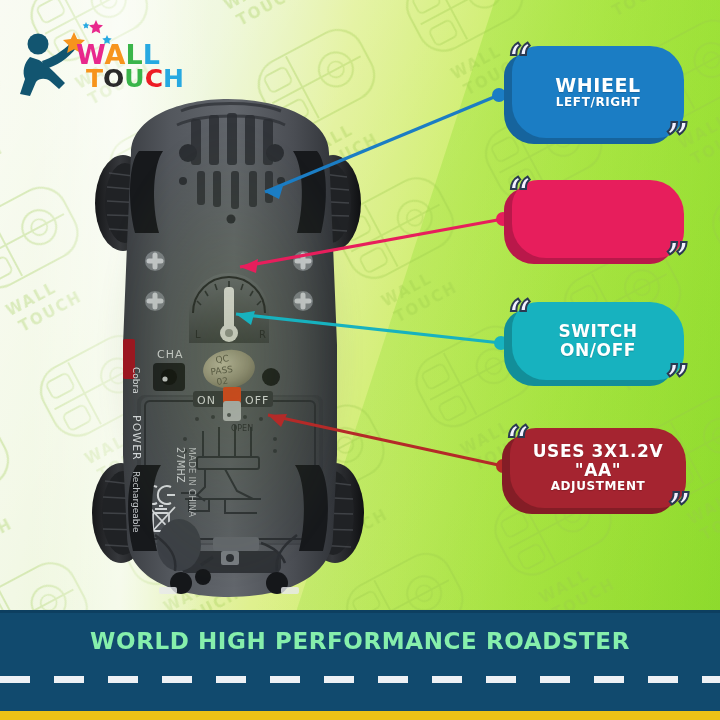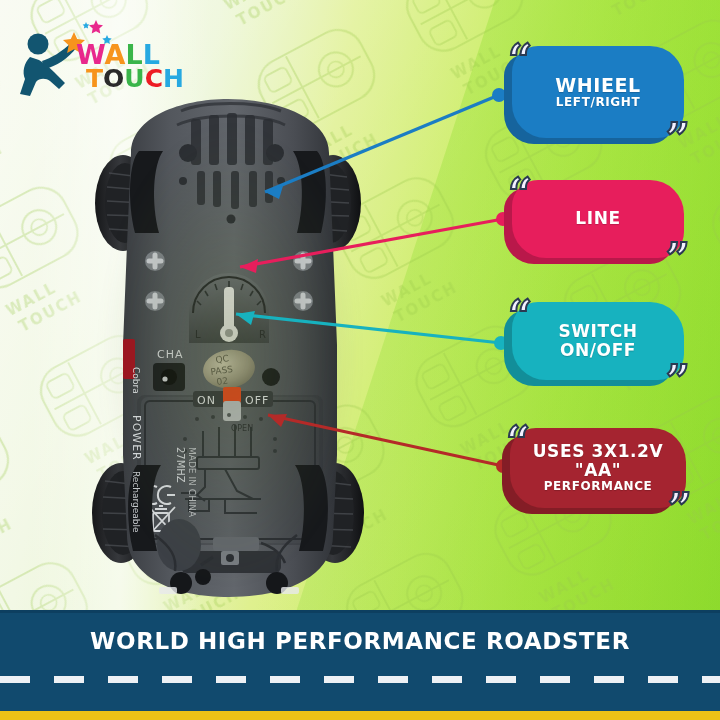--- a/index.html
+++ b/index.html
@@ -109,21 +109,21 @@
   .pointers { position:absolute; inset:0; pointer-events:none; }
 
   
   .banner {
     position:absolute; left:0; bottom:0; width:720px; height:110px;
     background:#114a6e;
   }
   .banner-title {
     position:absolute; left:0; right:0; top:18px;
     text-align:center;
-    color:#ffffff;
+    color:#86efac;
     font-family:"DejaVu Sans", sans-serif;
     font-weight:bold;
     font-size:23px;
     letter-spacing:0.6px;
   }
   .road-dashes {
     position:absolute; left:0; right:0; top:66px; height:7px;
     background:repeating-linear-gradient(90deg,
        #eef1f5 0px, #eef1f5 30px,
        rgba(0,0,0,0) 30px, rgba(0,0,0,0) 54px);
@@ -467,41 +467,40 @@
       <div class="txt t-big">WHIEEL</div>
       <div class="txt t-sm">LEFT/RIGHT</div>
     </div>
     <span class="qmark q-open">“</span>
     <span class="qmark q-close">”</span>
   </div>
 
   <div class="callout" id="callout-1" style="left:512px; top:180px; width:172px; height:78px;">
     <div class="shadowbox" style="background: rgb(231, 30, 92);"></div>
     <div class="box" style="background: rgb(231, 30, 92);">
-      <div class="txt t-mid">LINE</div>
     </div>
     <span class="qmark q-open">“</span>
     <span class="qmark q-close">”</span>
   </div>
 
   <div class="callout" id="callout-2" style="left:512px; top:302px; width:172px; height:78px;">
     <div class="shadowbox" style="background: rgb(23, 178, 191);"></div>
     <div class="box" style="background: rgb(23, 178, 191);">
       <div class="txt t-mid">SWITCH</div>
       <div class="txt t-mid">ON/OFF</div>
     </div>
     <span class="qmark q-open">“</span>
     <span class="qmark q-close">”</span>
   </div>
 
   <div class="callout" id="callout-3" style="left:510px; top:428px; width:176px; height:80px;">
     <div class="shadowbox" style="background: rgb(165, 36, 48);"></div>
     <div class="box" style="background: rgb(165, 36, 48);">
       <div class="txt t-mid">USES 3X1.2V "AA"</div>
-      <div class="txt t-sm">PERFORMANCE</div>
+      <div class="txt t-sm">ADJUSTMENT</div>
     </div>
     <span class="qmark q-open">“</span>
     <span class="qmark q-close">”</span>
   </div>
 
   <div class="banner" style="background: rgb(17, 74, 110);">
     <div class="banner-top-edge"></div>
     <div class="banner-title">WORLD HIGH PERFORMANCE ROADSTER</div>
     <div class="road-dashes"></div>
     <div class="banner-strip" style="background: rgb(236, 194, 23);"></div>

